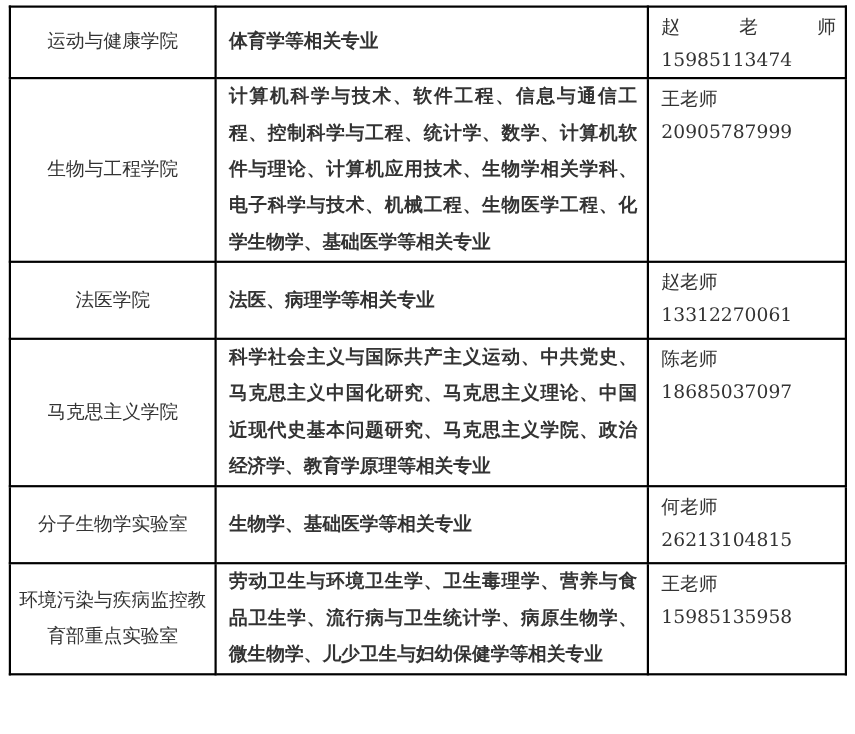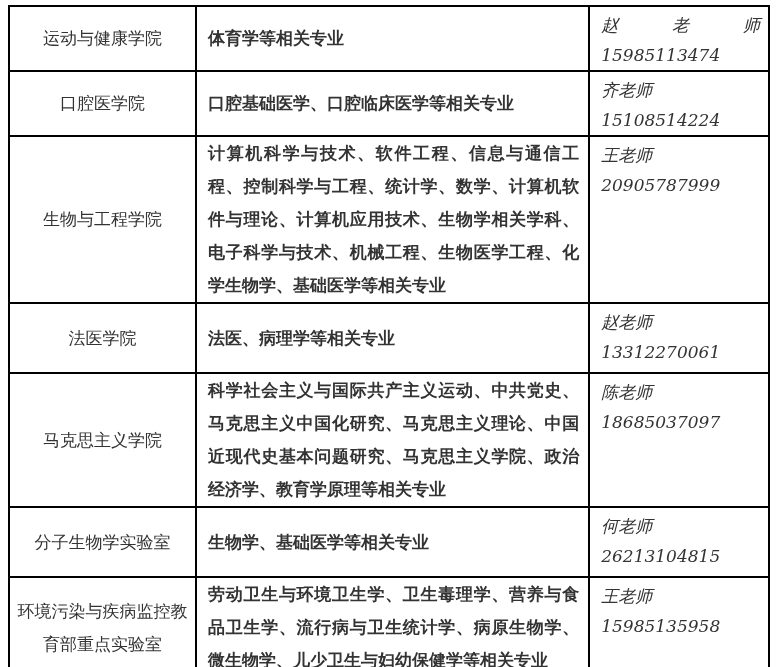--- a/index.html
+++ b/index.html
@@ -41,21 +41,20 @@
     vertical-align: middle;
     line-height: 33px;
     padding: 0 9px 0 11px;
     font-weight: bold;
   }
   td.contact-cell {
     width: 171px;
     vertical-align: top;
     line-height: 30px;
     padding: 3px 4px 0 11px;
-    font-style: italic;
   }
   .teacher-name { white-space: nowrap; }
   .teacher-name.distributed {
     text-align: justify;
     text-align-last: justify;
     padding-right: 4px;
     white-space: normal;
   }
   .phone-number { white-space: nowrap; }
   tr.r0 { height: 57px; }
@@ -70,28 +69,20 @@
 <body>
 
 <table class="contact-table">
   <tbody>
     <tr class="r0">
       <td class="college-cell">运动与健康学院</td>
       <td class="majors-cell">体育学等相关专业</td>
       <td class="contact-cell">
         <div class="teacher-name distributed">赵 老 师</div>
         <div class="phone-number">15985113474</div>
-      </td>
-    </tr>
-    <tr class="r1">
-      <td class="college-cell">口腔医学院</td>
-      <td class="majors-cell">口腔基础医学、口腔临床医学等相关专业</td>
-      <td class="contact-cell">
-        <div class="teacher-name">齐老师</div>
-        <div class="phone-number">15108514224</div>
       </td>
     </tr>
     <tr class="r2">
       <td class="college-cell">生物与工程学院</td>
       <td class="majors-cell">计算机科学与技术、软件工程、信息与通信工程、控制科学与工程、统计学、数学、计算机软件与理论、计算机应用技术、生物学相关学科、电子科学与技术、机械工程、生物医学工程、化学生物学、基础医学等相关专业</td>
       <td class="contact-cell">
         <div class="teacher-name">王老师</div>
         <div class="phone-number">20905787999</div>
       </td>
     </tr>

